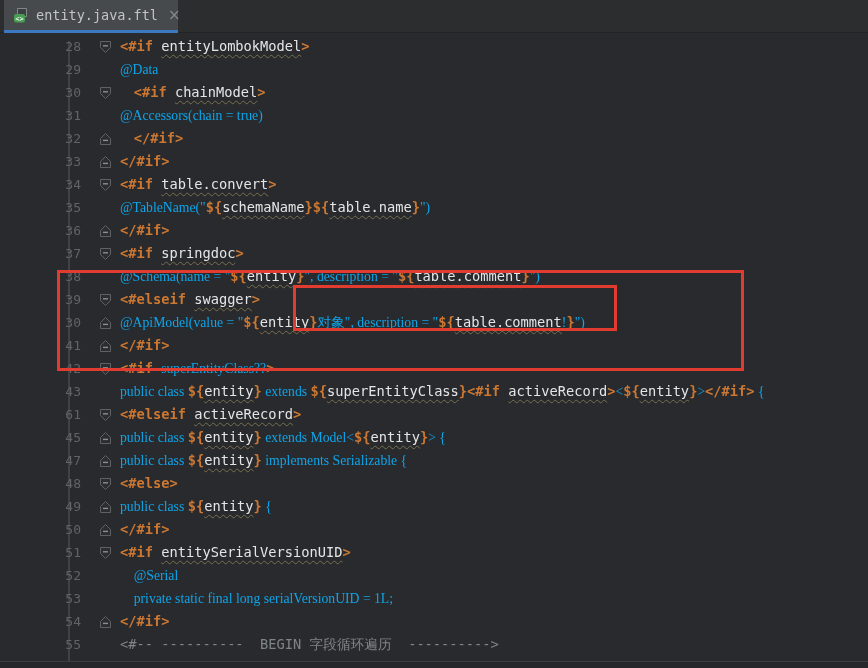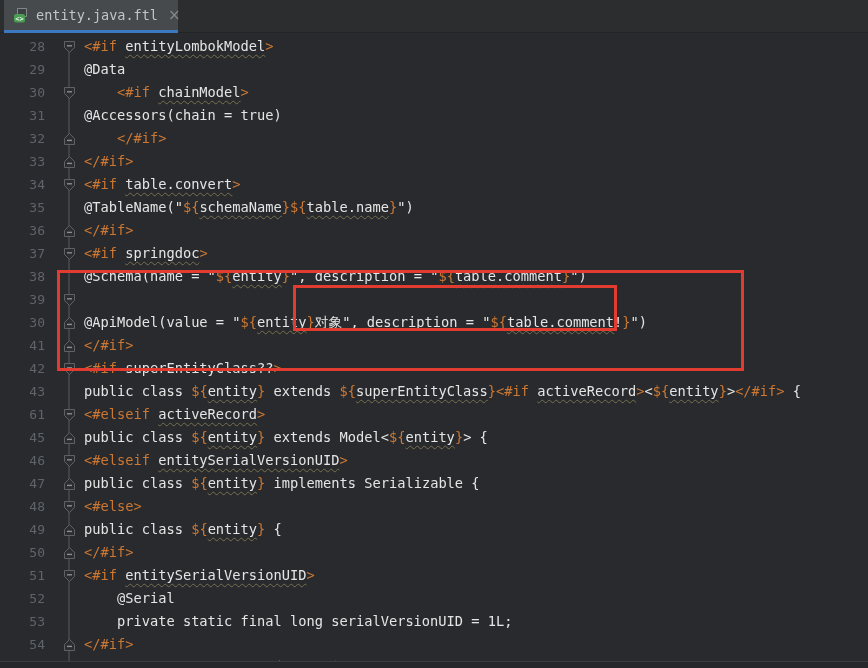--- a/index.html
+++ b/index.html
@@ -16,29 +16,29 @@
   .tab-close { color:#85888A; font-size:15px; margin-left:10px; cursor:pointer;
                font-family:"DejaVu Sans", sans-serif; line-height:1; }
   .file-icon { width:16px; height:16px; flex:0 0 16px; }
 
   
   .editor { position:absolute; left:0; top:33px; width:868px; height:628px;
             background:#282A2E; overflow:hidden; }
   .fold-connector { position:absolute; left:68px; top:8px; width:2px; height:650px;
                     background:#3F4347; }
   .lines { position:relative; padding-top:2px; }
-  .row { display:flex; height:23px; align-items:center; position:relative; }
+  .row { display:flex; height:23px; align-items:center; position:relative;padding-left:36px; }
   .lnum { width:54px; text-align:right; padding-right:9px; color:#5F6468;
           font-size:13px; flex:0 0 54px; }
   .foldc { width:30px; flex:0 0 30px; height:23px; display:flex;
            align-items:center; justify-content:center; position:relative; z-index:2; }
   .code { white-space:pre; font-size:13.7px; line-height:23px; letter-spacing:0; }
 
-  .tk-plain   { color:#e5e5e5; }
-  .tk-tag     { color:#CC7832; font-weight:normal; }
+  .tk-plain   { color:#0ea5e9;font-family:Liberation Serif, serif; }
+  .tk-tag     { color:#CC7832; font-weight:bold; }
   .tk-var     { color:#e5e5e5;
                 text-decoration-line:underline; text-decoration-style:wavy;
                 text-decoration-color:#77704D; text-decoration-thickness:1px;
                 text-underline-offset:3px; }
   .tk-comment { color:#7F8487; }
 
   
   .anno { position:absolute; border:3px solid #E23B30; background:transparent;
           pointer-events:none; z-index:5; }
   .anno-outer { left:57px;  top:237px; width:687px; height:101px; }
@@ -174,20 +174,21 @@
   </div>
 
   <div class="row">
     <div class="lnum">39</div>
     <div class="foldc">
           <svg width="13" height="14" viewBox="0 0 13 14">
             <path d="M1.5 1.5 H11.5 V7.5 L6.5 12.5 L1.5 7.5 Z" fill="#2B2D30" stroke="#5E6264" stroke-width="1"></path>
             <line x1="4" y1="5.8" x2="9" y2="5.8" stroke="#8A8E90" stroke-width="1.4"></line>
           </svg>
         </div>
+    <div class="code"><span class="tk-tag">&lt;#elseif </span><span class="tk-var">swagger</span><span class="tk-tag">&gt;</span></div>
   </div>
 
   <div class="row">
     <div class="lnum">30</div>
     <div class="foldc">
           <svg width="13" height="14" viewBox="0 0 13 14">
             <path d="M6.5 1.5 L11.5 6.5 V12.5 H1.5 V6.5 Z" fill="#2B2D30" stroke="#5E6264" stroke-width="1"></path>
             <line x1="4" y1="8.4" x2="9" y2="8.4" stroke="#8A8E90" stroke-width="1.4"></line>
           </svg>
         </div>
@@ -237,30 +238,20 @@
     <div class="lnum">45</div>
     <div class="foldc">
           <svg width="13" height="14" viewBox="0 0 13 14">
             <path d="M6.5 1.5 L11.5 6.5 V12.5 H1.5 V6.5 Z" fill="#2B2D30" stroke="#5E6264" stroke-width="1"></path>
             <line x1="4" y1="8.4" x2="9" y2="8.4" stroke="#8A8E90" stroke-width="1.4"></line>
           </svg>
         </div>
     <div class="code"><span class="tk-plain">public class </span><span class="tk-tag">${</span><span class="tk-var">entity</span><span class="tk-tag">}</span><span class="tk-plain"> extends Model&lt;</span><span class="tk-tag">${</span><span class="tk-var">entity</span><span class="tk-tag">}</span><span class="tk-plain">&gt; {</span></div>
   </div>
 
-  <div class="row">
-    <div class="lnum">46</div>
-    <div class="foldc">
-          <svg width="13" height="14" viewBox="0 0 13 14">
-            <path d="M1.5 1.5 H11.5 V7.5 L6.5 12.5 L1.5 7.5 Z" fill="#2B2D30" stroke="#5E6264" stroke-width="1"></path>
-            <line x1="4" y1="5.8" x2="9" y2="5.8" stroke="#8A8E90" stroke-width="1.4"></line>
-          </svg>
-        </div>
-    <div class="code"><span class="tk-tag">&lt;#elseif </span><span class="tk-var">entitySerialVersionUID</span><span class="tk-tag">&gt;</span></div>
-  </div>
 
   <div class="row">
     <div class="lnum">47</div>
     <div class="foldc">
           <svg width="13" height="14" viewBox="0 0 13 14">
             <path d="M6.5 1.5 L11.5 6.5 V12.5 H1.5 V6.5 Z" fill="#2B2D30" stroke="#5E6264" stroke-width="1"></path>
             <line x1="4" y1="8.4" x2="9" y2="8.4" stroke="#8A8E90" stroke-width="1.4"></line>
           </svg>
         </div>
     <div class="code"><span class="tk-plain">public class </span><span class="tk-tag">${</span><span class="tk-var">entity</span><span class="tk-tag">}</span><span class="tk-plain"> implements Serializable {</span></div>

